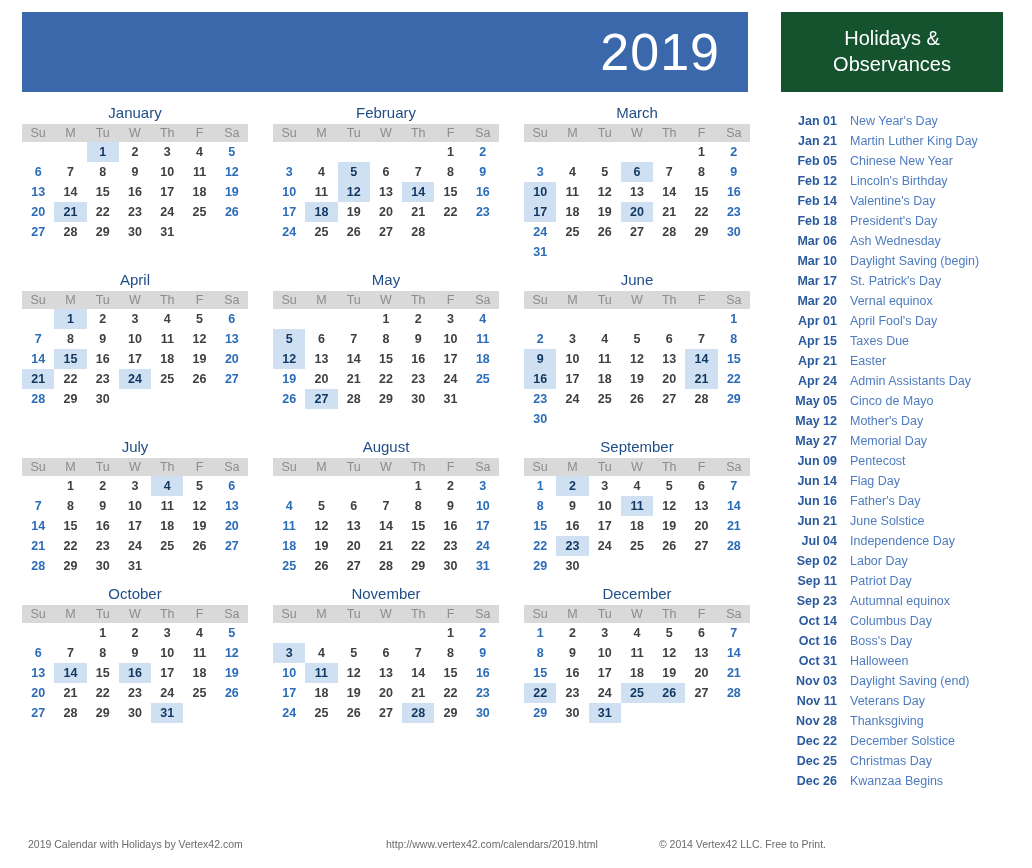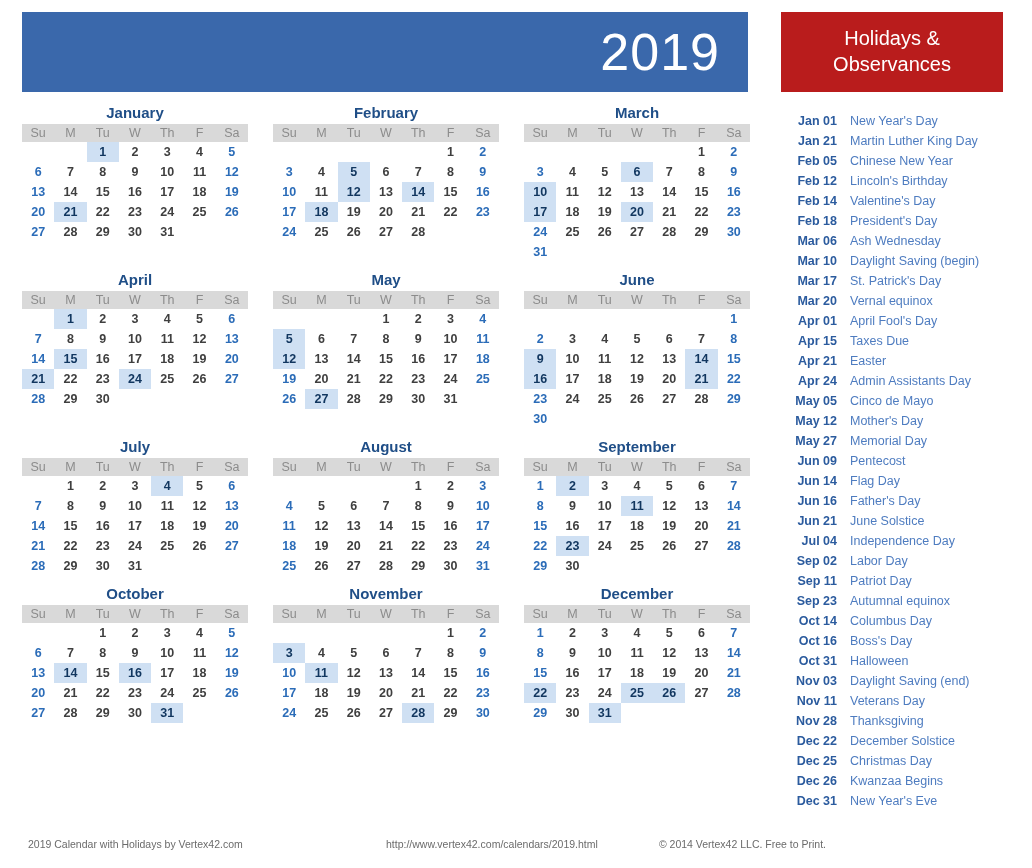--- a/index.html
+++ b/index.html
@@ -51,21 +51,21 @@
     width: 226px;
     margin-right: 25px;
     margin-bottom: 9px;
   }
   .month:last-child { margin-right: 0; }
 
   .month-title {
     text-align: center;
     color: #1f4e87;
     font-size: 15px;
-    font-weight: bold;
+    font-weight: normal;
     padding-bottom: 3px;
   }
   table.mtable {
     border-collapse: collapse;
     width: 226px;
     table-layout: fixed;
   }
   table.mtable th {
     background: #d9d9d9;
     color: #8c8c8c;
@@ -91,21 +91,21 @@
   table.mtable td.empty { color: transparent; }
 
   
   #holidays-panel {
     position: absolute;
     left: 781px;
     top: 12px;
     width: 222px;
   }
   #holidays-header {
-    background: #b91c1c;
+    background: #14532d;
     height: 80px;
     display: flex;
     align-items: center;
     justify-content: center;
     text-align: center;
   }
   #holidays-header span {
     color: #ffffff;
     font-size: 20px;
     line-height: 1.28;
@@ -1078,24 +1078,20 @@
         <div class="hname">December Solstice</div>
       </div>
       <div class="hrow">
         <div class="hdate">Dec 25</div>
         <div class="hname">Christmas Day</div>
       </div>
       <div class="hrow">
         <div class="hdate">Dec 26</div>
         <div class="hname">Kwanzaa Begins</div>
       </div>
-      <div class="hrow">
-        <div class="hdate">Dec 31</div>
-        <div class="hname">New Year's Eve</div>
-      </div>
     </div>
 </div>
 
 <div id="footer">
   <div class="f-left">2019 Calendar with Holidays by Vertex42.com</div>
   <div class="f-center">http://www.vertex42.com/calendars/2019.html</div>
   <div class="f-right">© 2014 Vertex42 LLC. Free to Print.</div>
 </div>
 
 </body></html>

